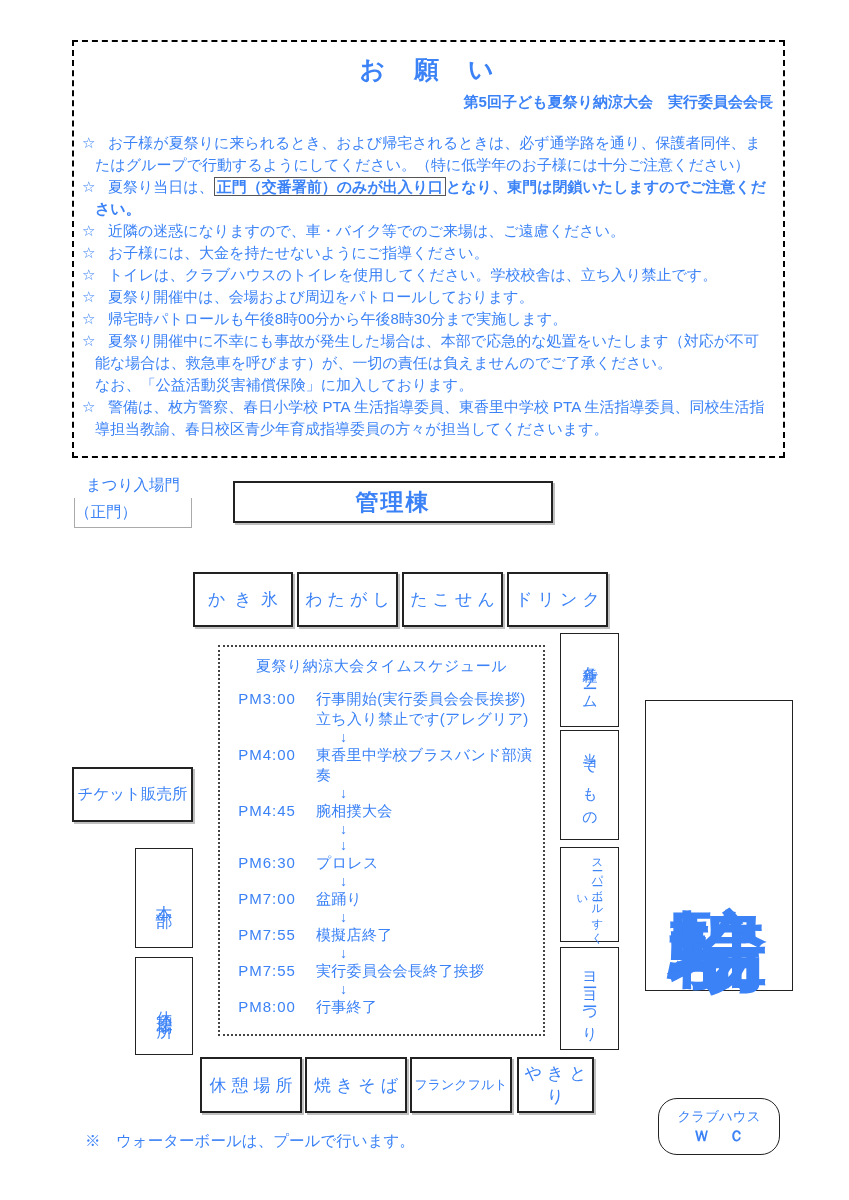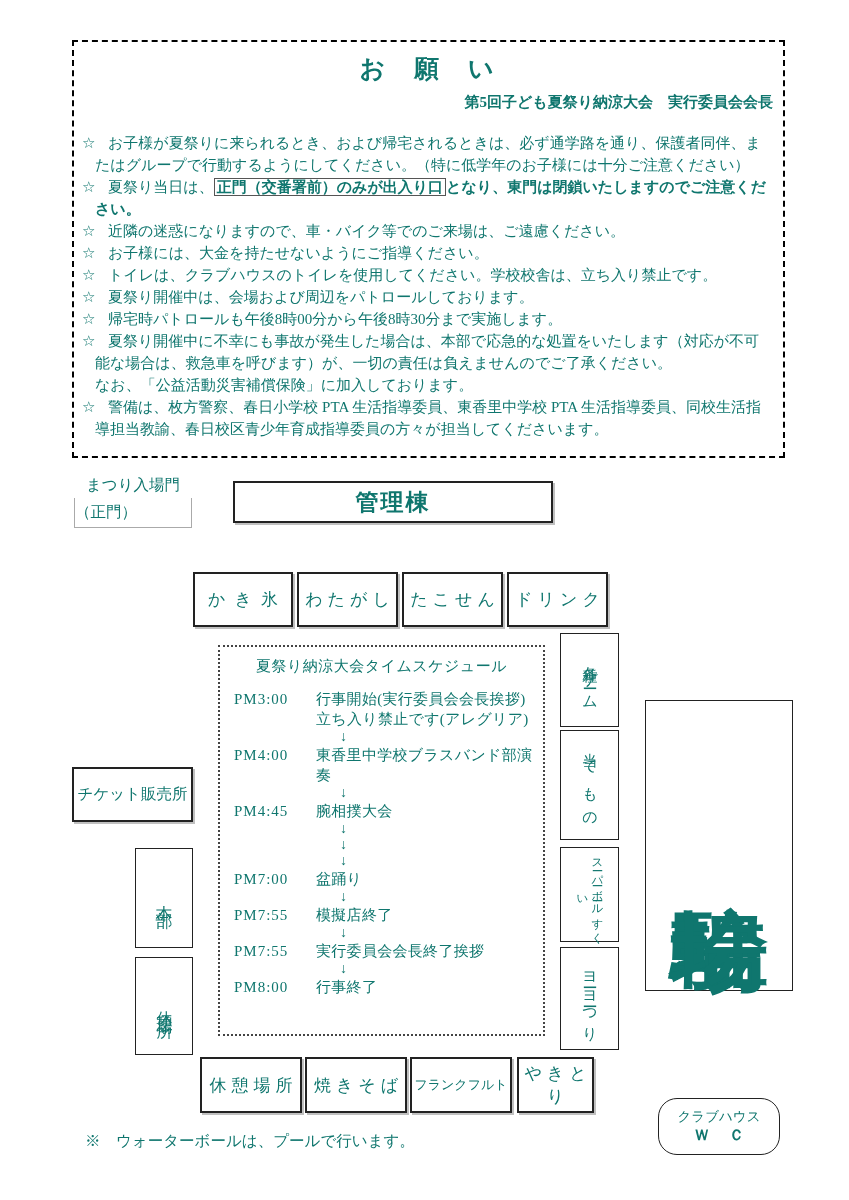--- a/index.html
+++ b/index.html
@@ -1,19 +1,19 @@
 <!DOCTYPE html>
 <html><head>
 <meta charset="utf-8">
 <style>
   * { box-sizing: border-box; margin: 0; padding: 0; }
   html, body { background: #fff; }
   .page {
     position: relative; width: 849px; height: 1200px; background: #fff;
-    font-family: Liberation Serif, serif; color: #0f766e; overflow: hidden;
+    font-family: Liberation Sans, sans-serif; color: #3b82f6; overflow: hidden;
   }
   
   .notice-box {
     position: absolute; left: 72px; top: 40px; width: 713px; height: 418px;
     border: 2px dashed #000; padding: 12px 10px 0 8px;
   }
   .notice-title { text-align: center; font-size: 25px; font-weight: bold; line-height: 30px; letter-spacing: 2px; }
   .notice-subtitle { text-align: right; font-size: 15px; font-weight: bold; line-height: 22px; margin-top: 7px; }
   .notice-list { margin-top: 19px; font-size: 15px; line-height: 22px; }
   .notice-item { position: relative; padding-left: 13px; text-indent: 13px; }
@@ -41,21 +41,21 @@
   .ls8 { letter-spacing: 9px; padding-left: 9px; }
   .ls5 { letter-spacing: 5px; padding-left: 5px; }
   .small-stall { font-size: 13px; }
   
   .schedule-box {
     position: absolute; left: 218px; top: 645px; width: 327px; height: 391px;
     border: 2px dotted #444; padding: 9px 0 0 14px; font-size: 15px;
   }
   .sch-title { text-align: center; line-height: 20px; margin-bottom: 13px; padding-right: 14px; letter-spacing: .5px; }
   .sch-row { display: flex; line-height: 20px; }
-  .sch-time { width: 66px; flex: none; margin-right: 16px; letter-spacing: 1px; }
+  .sch-time { width: 66px; flex: none; margin-right: 16px; letter-spacing: 1px; text-align: center; }
   .sch-desc { letter-spacing: .3px; }
   .sch-arrow { margin-left: 106px; line-height: 16px; font-size: 14px; }
   
   .gamebox { left: 560px; width: 59px; font-size: 15px; }
   .g1 { top: 633px; height: 94px;  letter-spacing: 3px; }
   .g2 { top: 730px; height: 110px; letter-spacing: 9px; }
   .g3 { top: 847px; height: 95px; }
   .g3 .sb-text { writing-mode: vertical-rl; height: 88px; font-size: 11.5px; line-height: 15px; letter-spacing: 1px; }
   .g4 { top: 947px; height: 103px; letter-spacing: 1px; }
   .ticket-box { left: 72px; top: 767px; width: 121px; height: 55px; font-size: 15.5px; border-width: 2px; }
@@ -118,20 +118,24 @@
           <span class="sch-time">PM4:00</span>
           <span class="sch-desc">東香里中学校ブラスバンド部演奏</span>
         </div>
         <div class="sch-arrow">↓</div>
         <div class="sch-row">
           <span class="sch-time">PM4:45</span>
           <span class="sch-desc">腕相撲大会</span>
         </div>
         <div class="sch-arrow">↓</div>
         <div class="sch-arrow">↓</div>
+        <div class="sch-row">
+          <span class="sch-time">PM6:30</span>
+          <span class="sch-desc">プロレス</span>
+        </div>
         <div class="sch-arrow">↓</div>
         <div class="sch-row">
           <span class="sch-time">PM7:00</span>
           <span class="sch-desc">盆踊り</span>
         </div>
         <div class="sch-arrow">↓</div>
         <div class="sch-row">
           <span class="sch-time">PM7:55</span>
           <span class="sch-desc">模擬店終了</span>
         </div>

